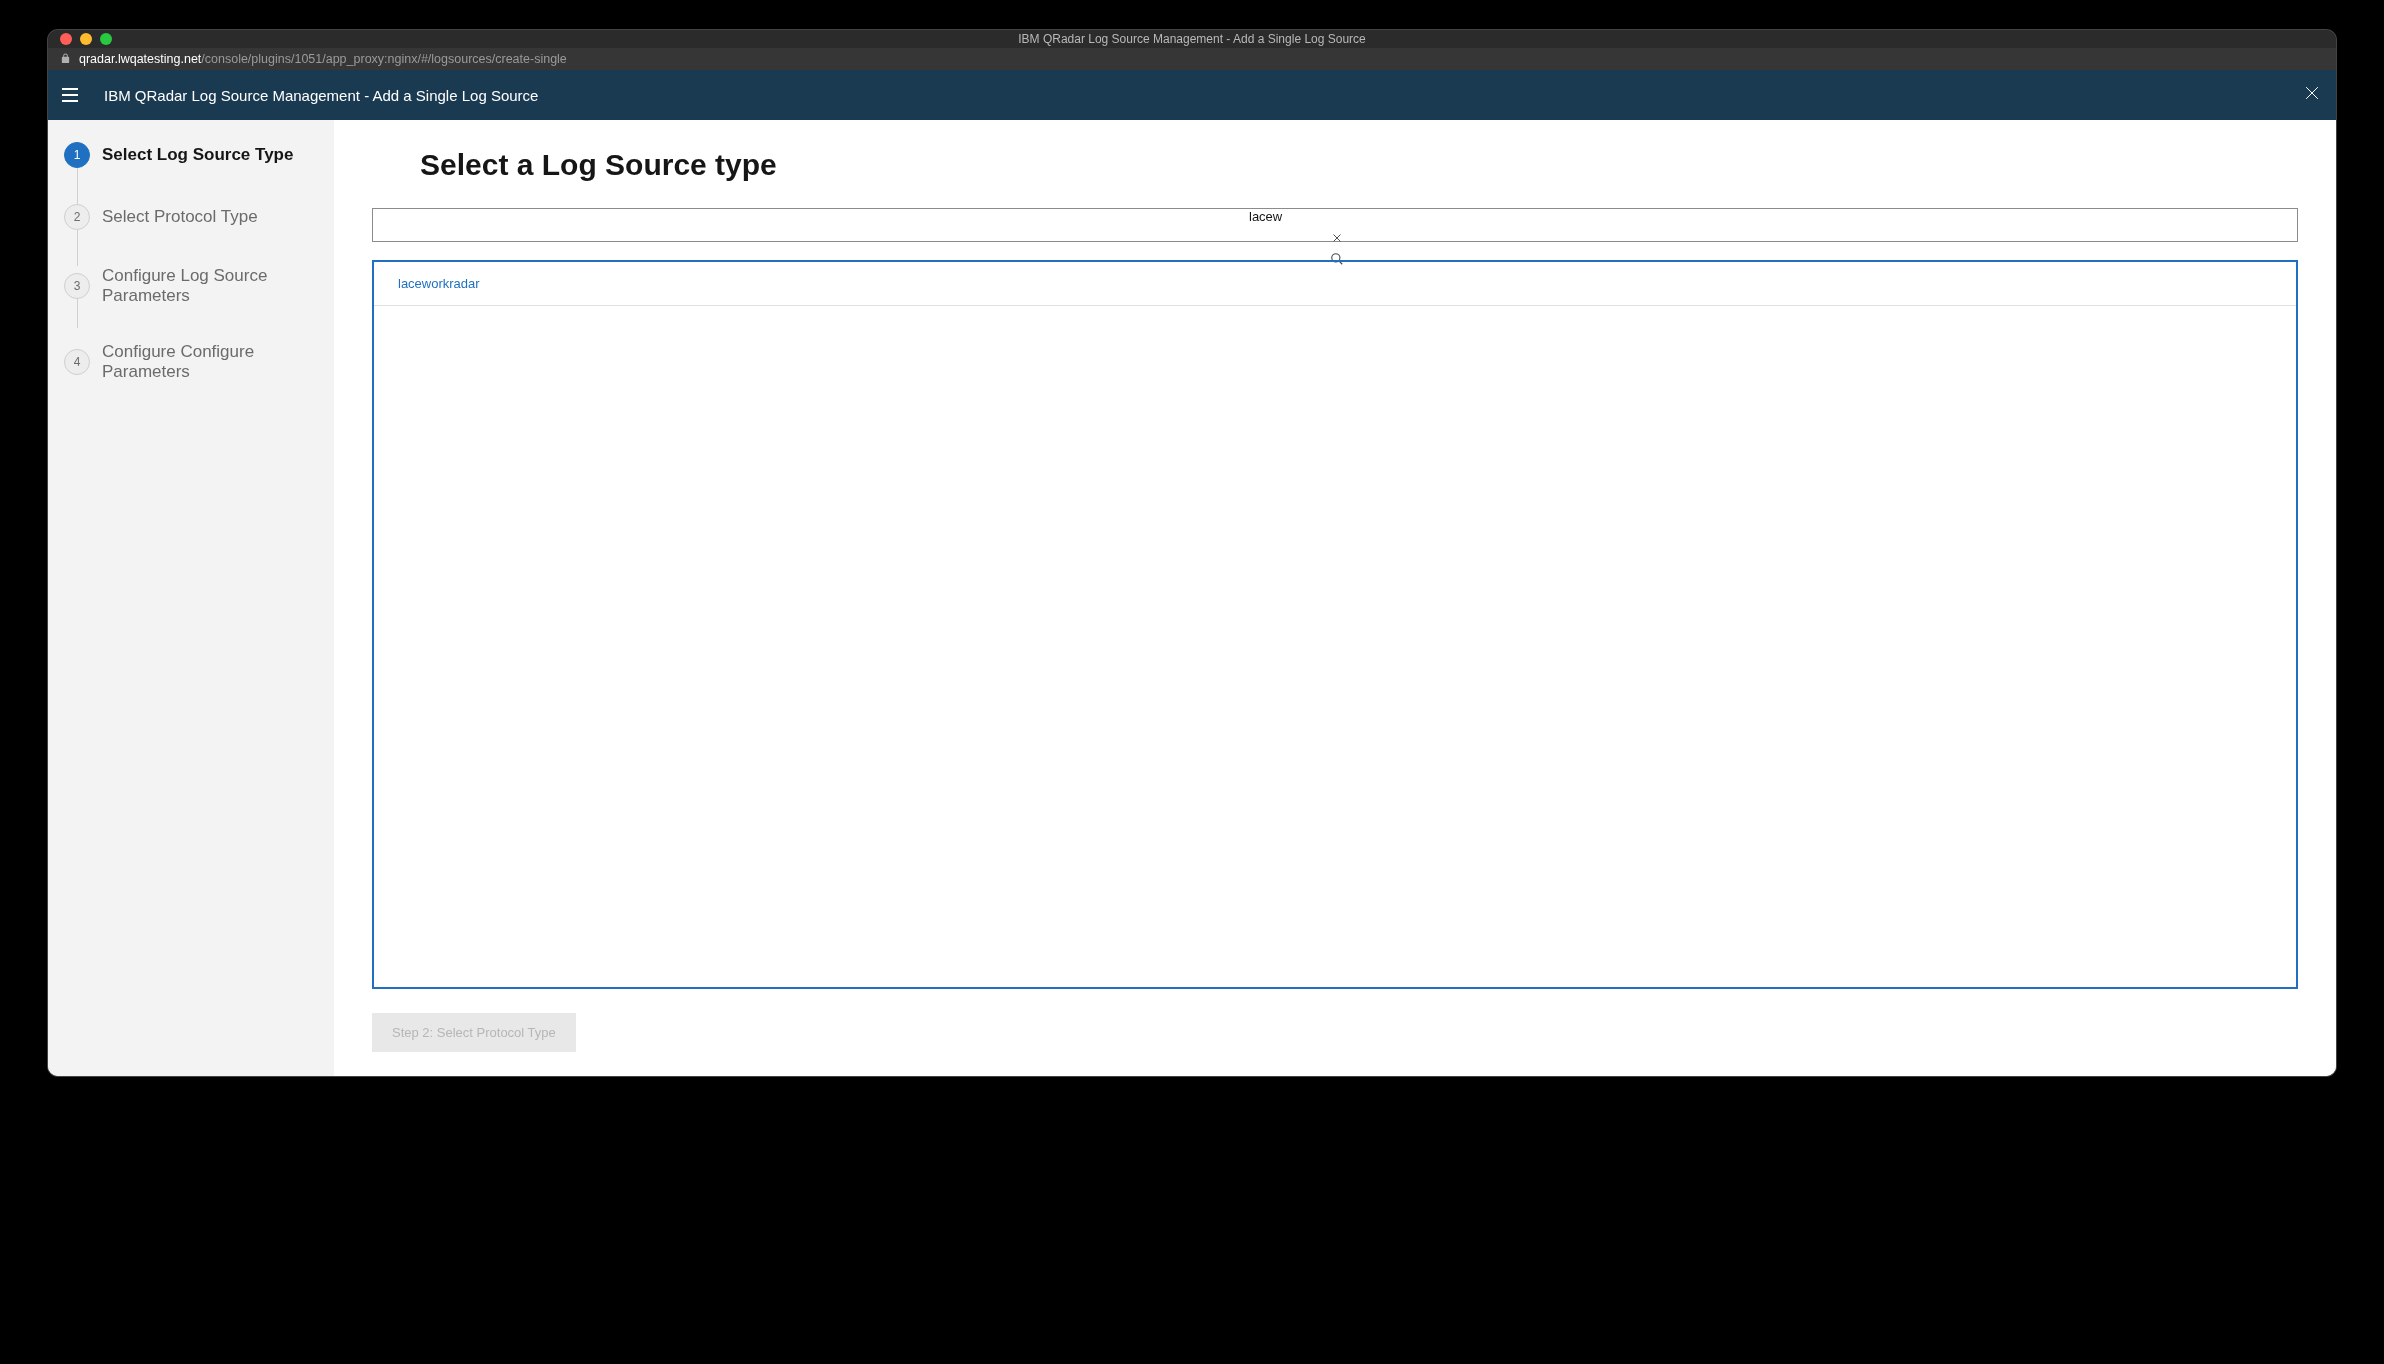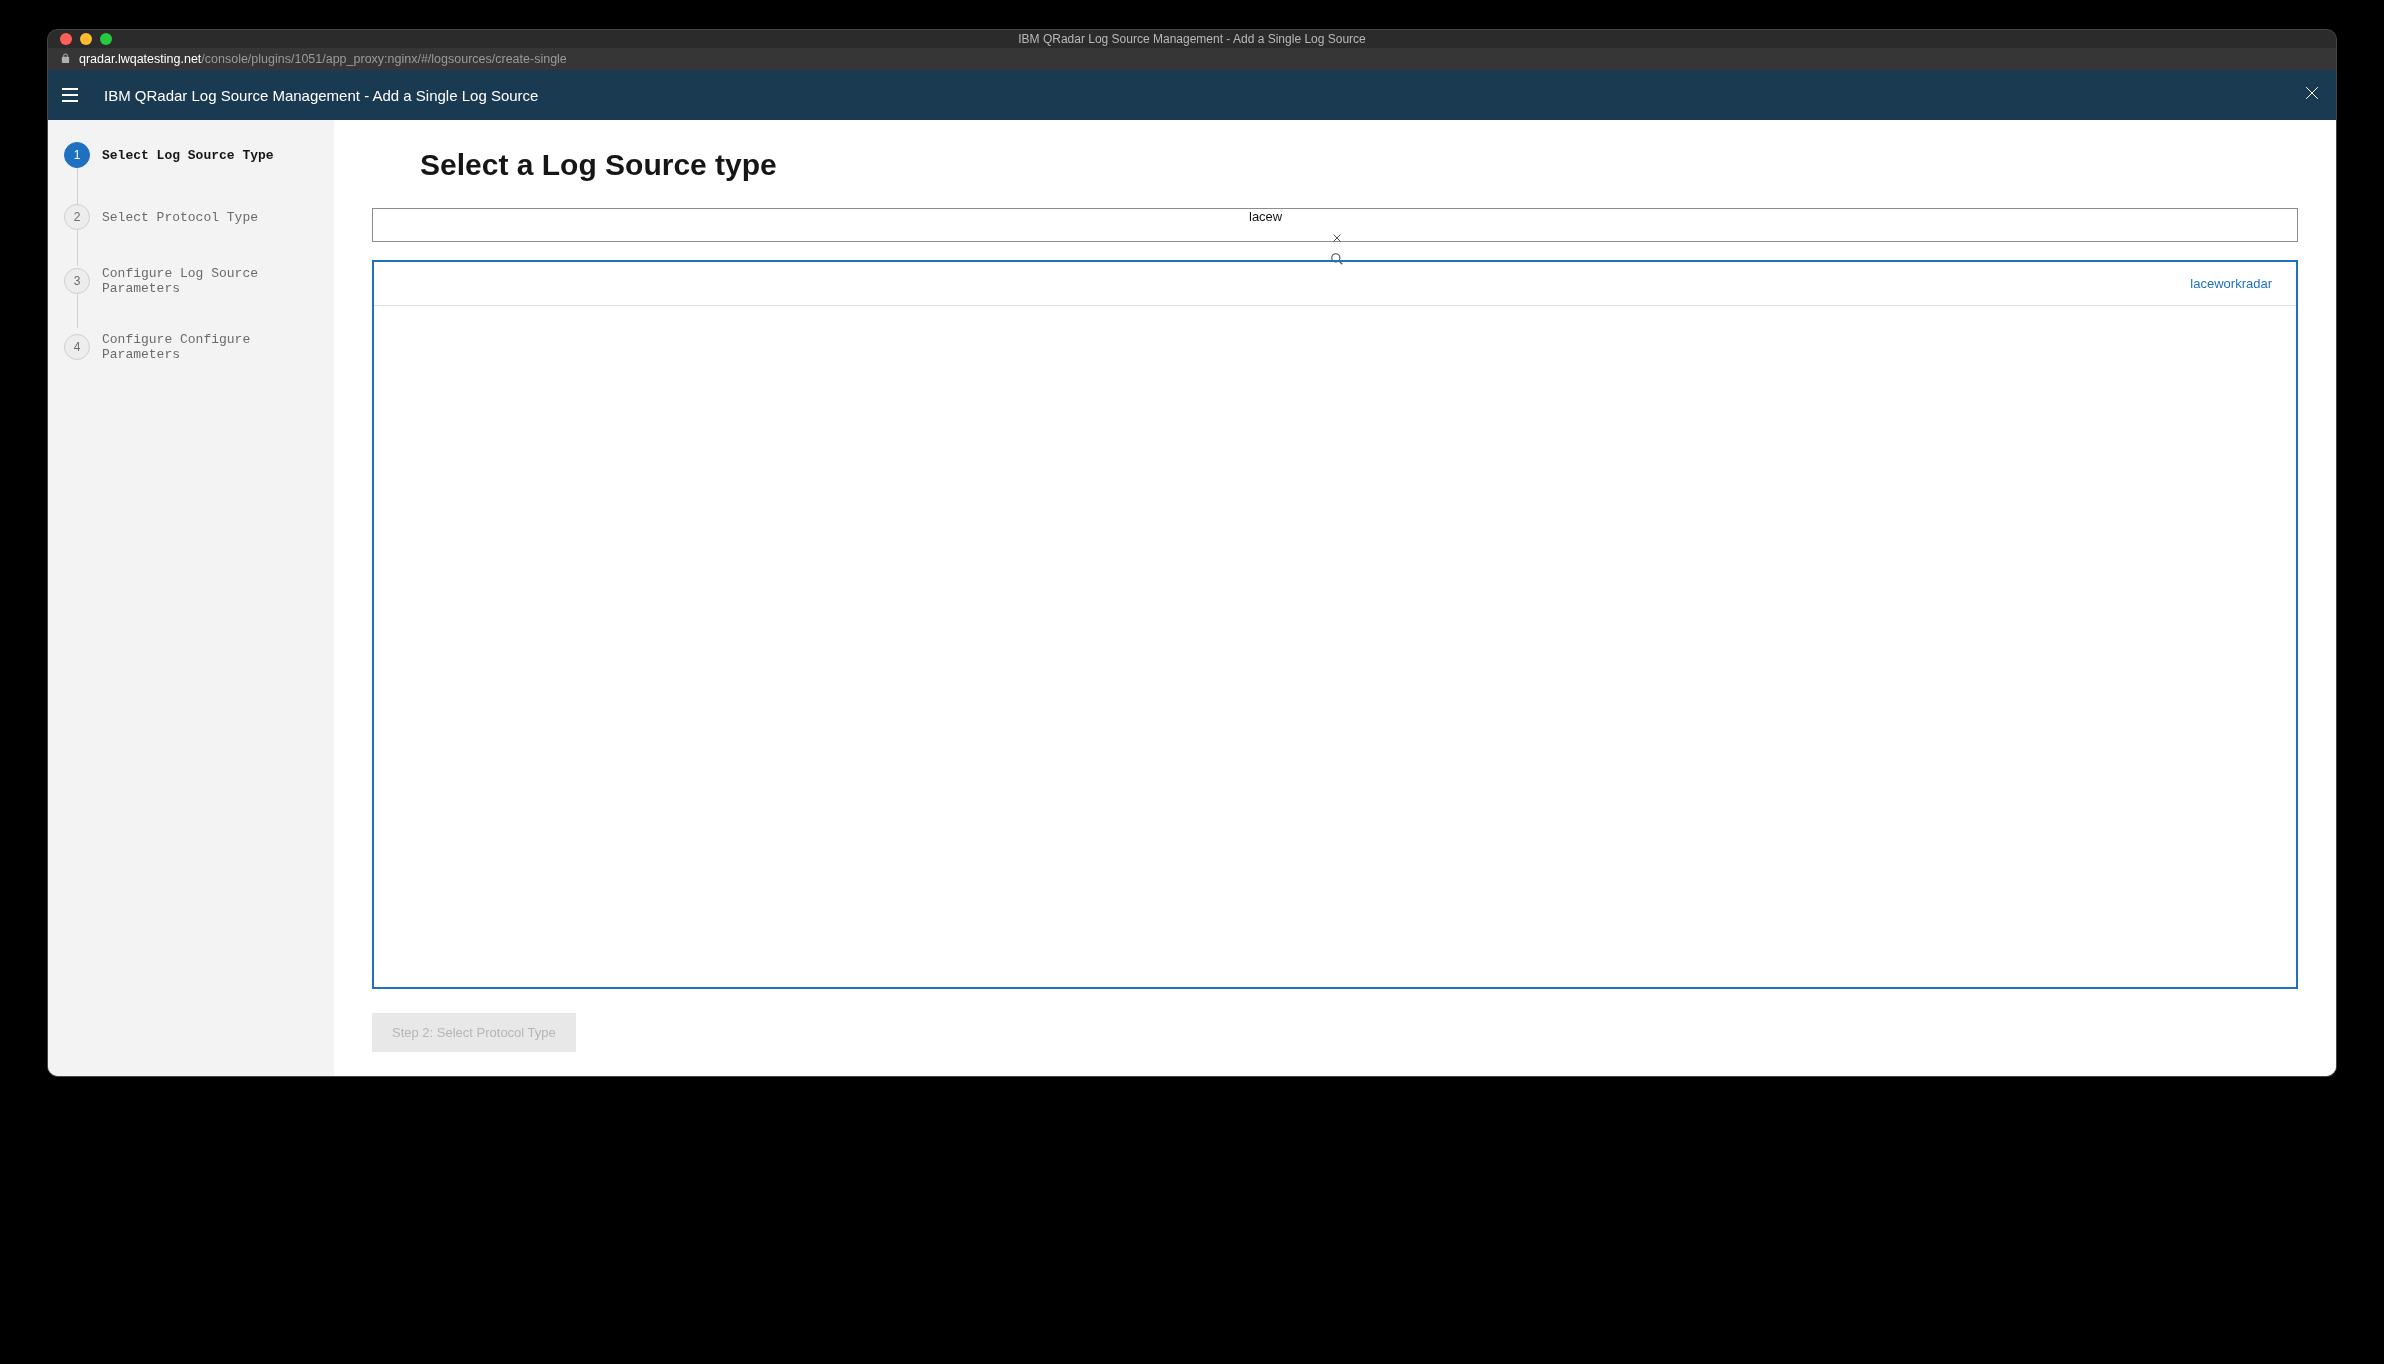--- a/index.html
+++ b/index.html
@@ -132,23 +132,22 @@
   color: #6b6b6b;
   flex-shrink: 0;
   z-index: 1;
 }
 .step-item.active .step-circle {
   background: #1f70c1;
   border-color: #1f70c1;
   color: #fff;
 }
 .step-label {
-  font-size: 13px;
+  font-size: 17px;
   color: #6b6b6b;
-  font-family: Liberation Mono, monospace;
 }
 .step-item.active .step-label { color: #161616; font-weight: 600; }
 .step-connector {
   position: absolute;
   left: 12.5px;
   top: 26px;
   width: 1px;
   height: 36px;
   background: #d0d0d0;
 }
@@ -194,21 +193,20 @@
   display: flex; align-items: center; justify-content: center;
   font-size: 14px;
 }
 
 .results-box {
   margin-top: 18px;
   border: 2px solid #1f70c1;
   flex: 1;
   overflow: auto;
   min-height: 200px;
-  text-align: right;
 }
 .result-row {
   padding: 14px 24px;
   font-size: 13px;
   color: #1f70c1;
   border-bottom: 1px solid #e0e0e0;
   cursor: pointer;
 }
 
 .footer-row {

